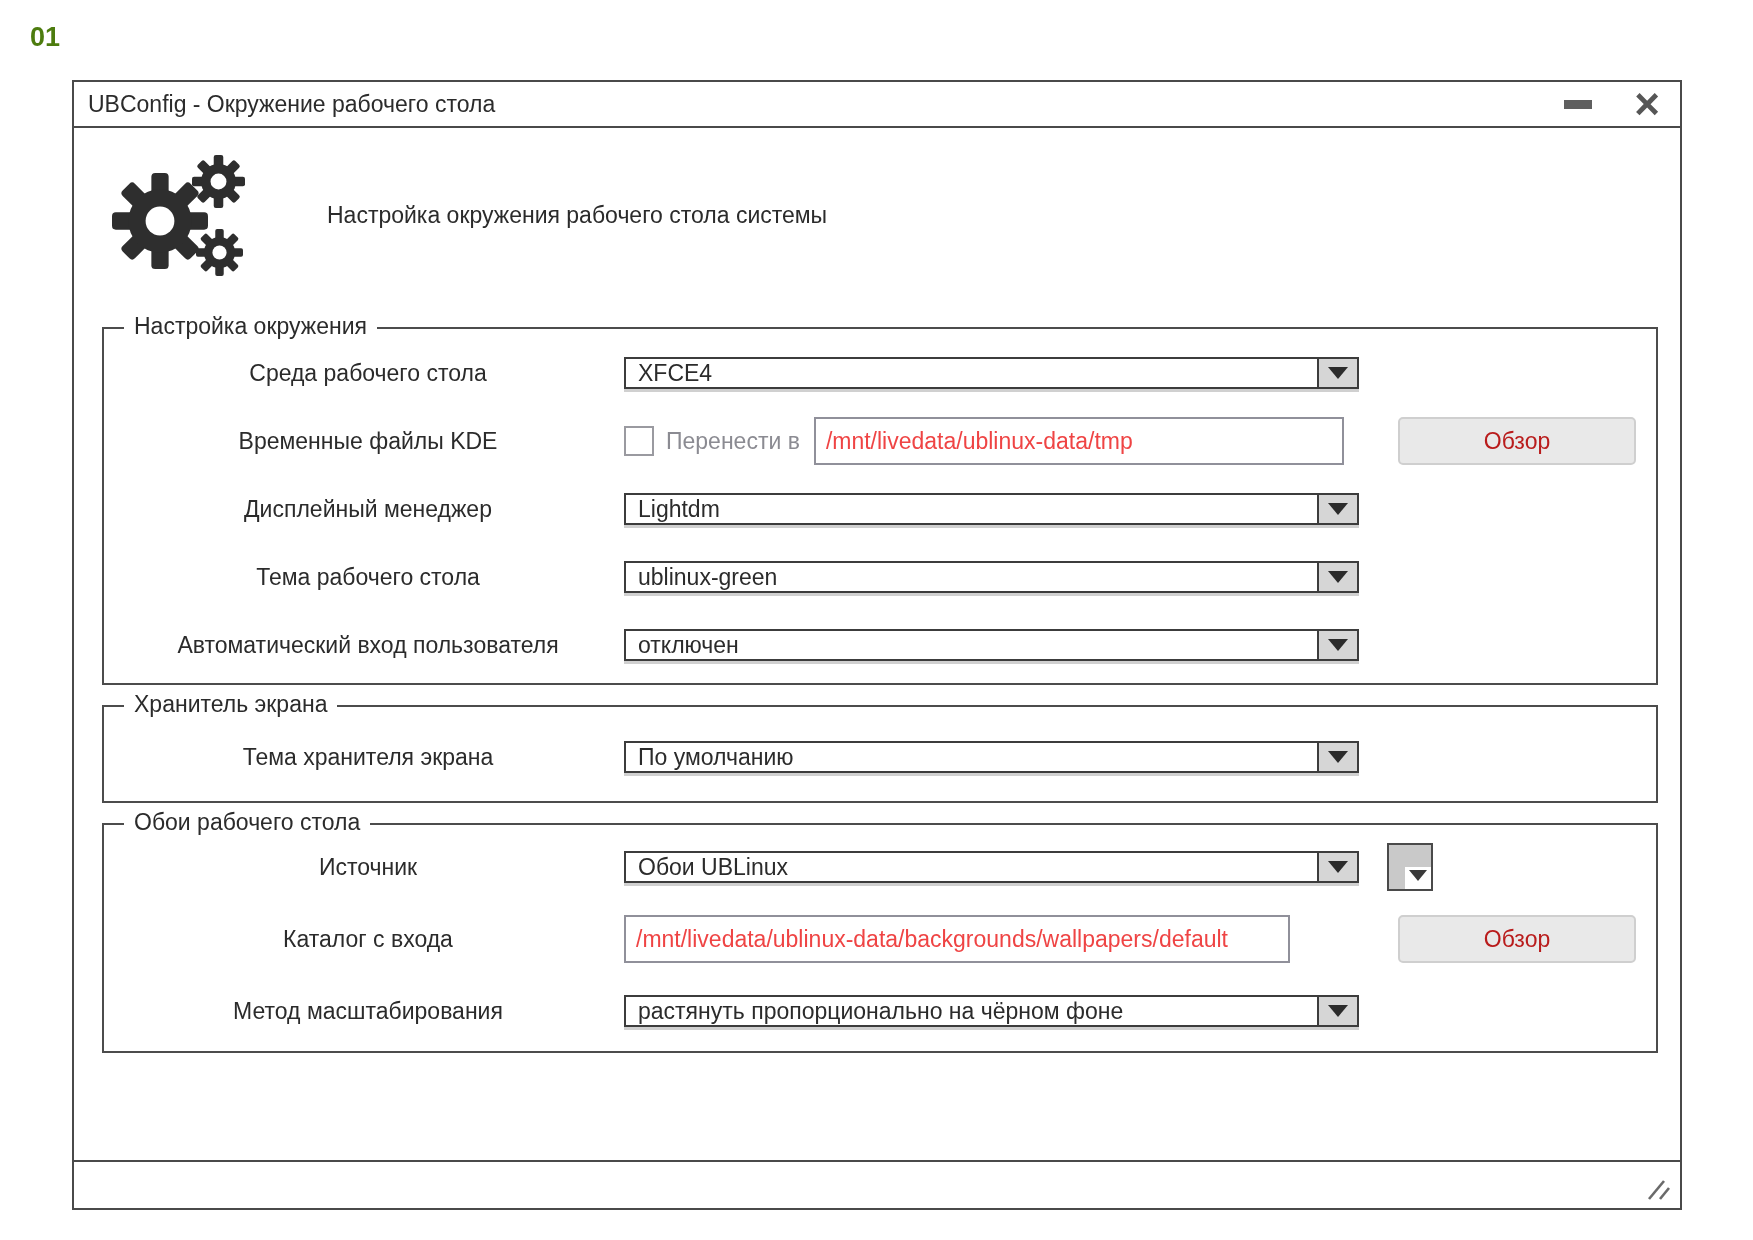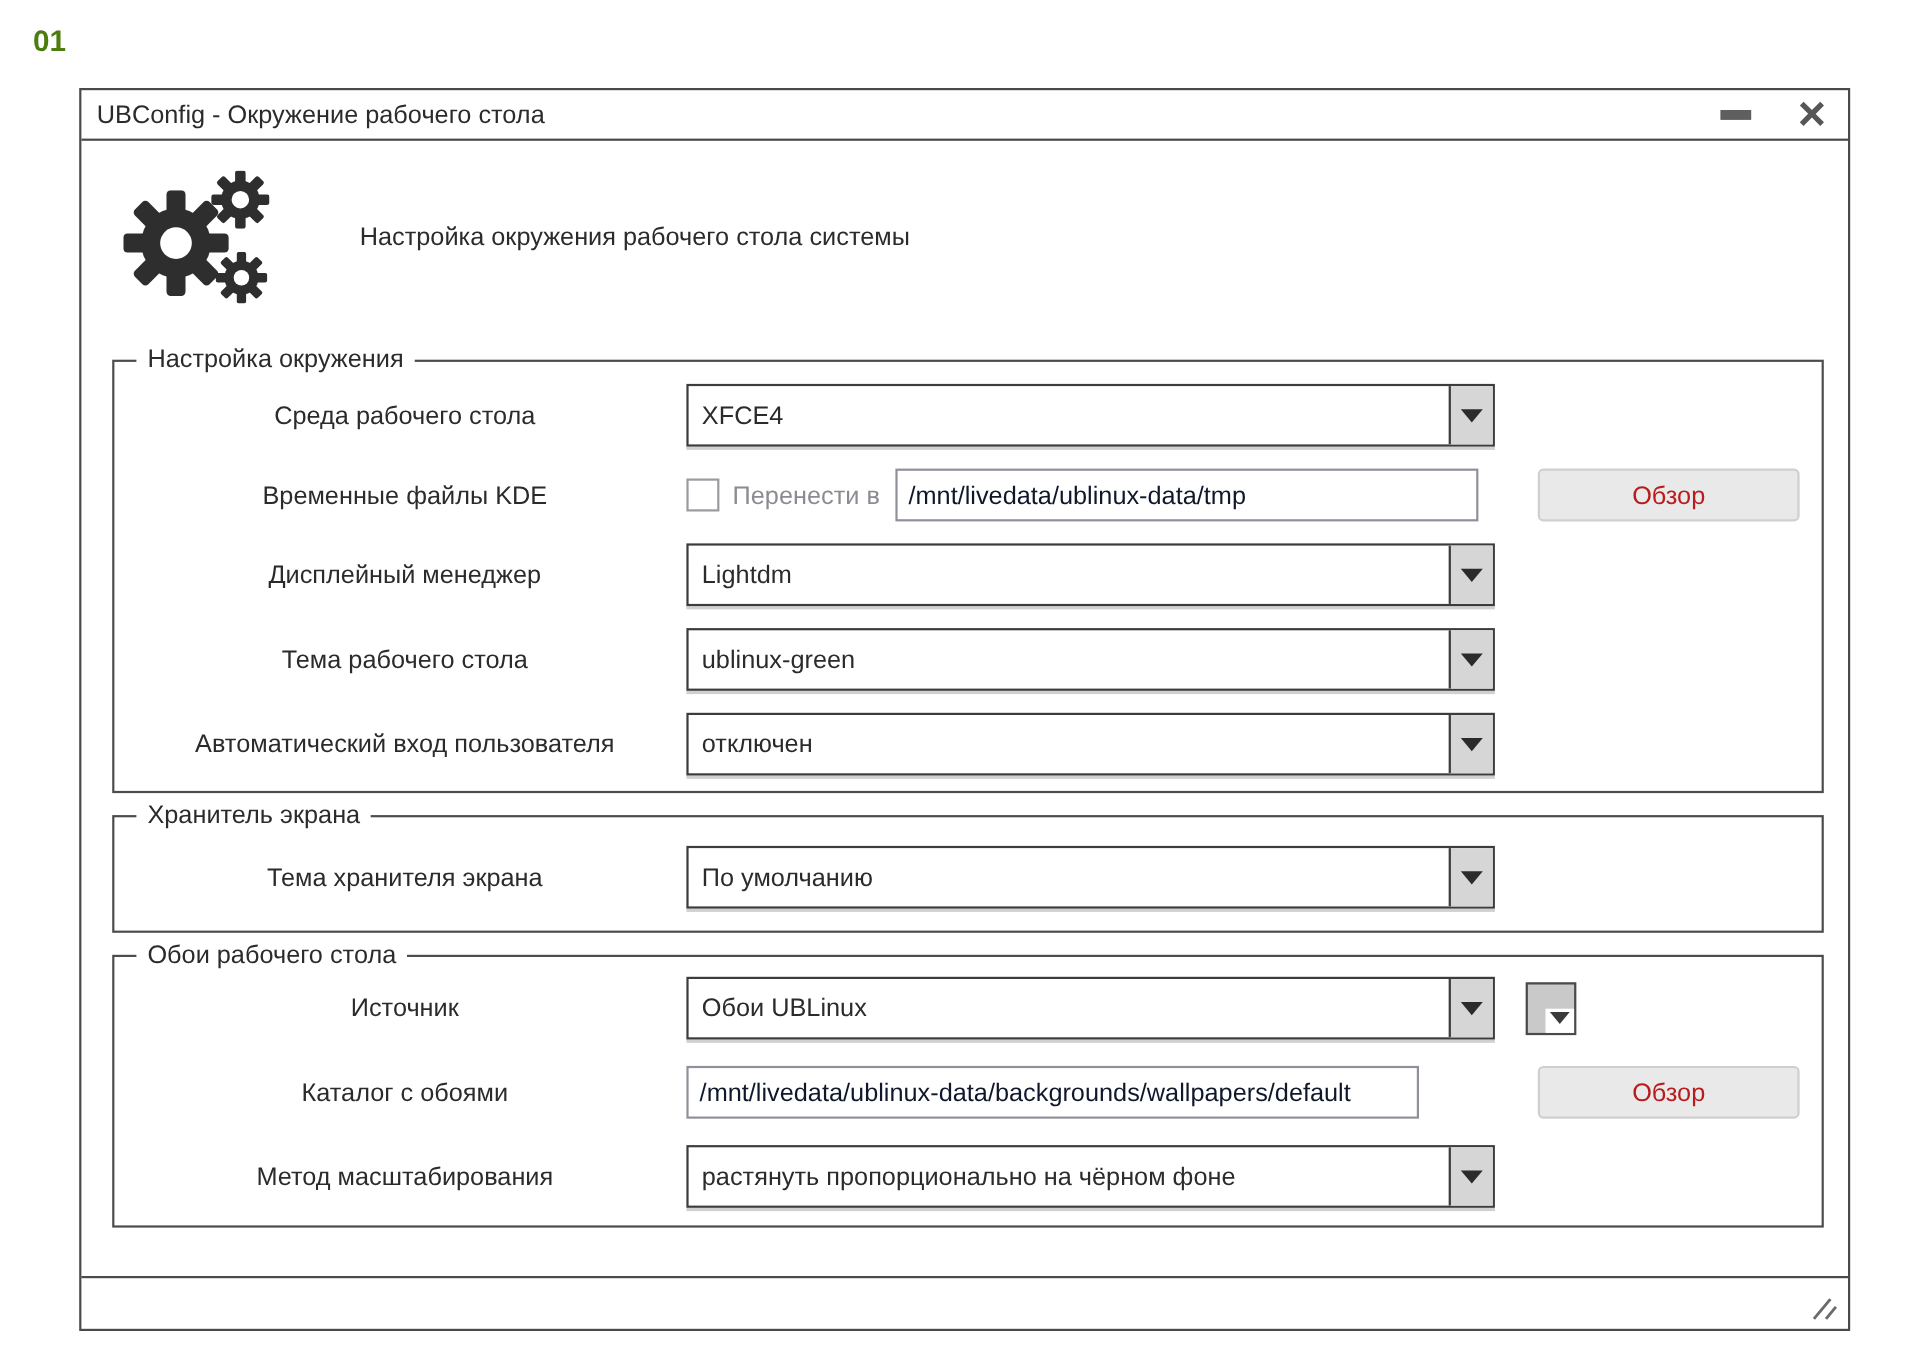--- a/index.html
+++ b/index.html
@@ -52,21 +52,21 @@
   .g1 .row:last-child { margin-bottom: 0; }
   .g2 { margin-top: 20px; padding-top: 26px; padding-bottom: 20px; }
   .g3 { margin-top: 20px; padding-top: 18px; padding-bottom: 16px; }
   .g3 .row { margin-bottom: 24px; }
   .g3 .row:last-child { margin-bottom: 0; }
 
   .row { display: flex; align-items: center; min-height: 48px; }
   .row-label { flex: 0 0 504px; font-size: 23px; padding-right: 8px; text-align: center; }
 
   .dropdown {
-    width: 735px; height: 57px;
+    width: 735px; height: 32px;
     border: 2px solid #3c3c3c; background: #fff;
     display: flex; align-items: stretch;
     box-shadow: 0 3px 0 rgba(120,120,120,0.35);
     cursor: pointer;
   }
   .dd-value {
     flex: 1; font-size: 23px; display: flex; align-items: center;
     padding-left: 12px; white-space: nowrap; overflow: hidden;
   }
   .dd-btn {
@@ -84,21 +84,21 @@
   .checkbox {
     width: 30px; height: 30px; flex: 0 0 auto;
     border: 2px solid #9a9aa0; background: #fff; cursor: pointer;
   }
   .cb-label { font-size: 23px; margin: 0 14px 0 12px; white-space: nowrap; }
   .muted { color: #8b8b92; }
 
   .path-input {
     height: 48px; border: 2px solid #90909a; background: #fff;
     display: flex; align-items: center; padding: 0 10px;
-    font-size: 23px; color: #0f172a;
+    font-size: 23px; color: #ef4444;
     white-space: nowrap; overflow: hidden;
   }
   .kde-path { width: 530px; }
   .catalog-path { width: 666px; }
 
   .browse-btn {
     width: 238px; height: 48px; margin-left: auto;
     background: #e9e9e9; border: 2px solid #cfcfcf; border-radius: 5px;
     display: flex; align-items: center; justify-content: center;
     font-size: 23px; color: #b91c1c; cursor: default;
@@ -248,21 +248,21 @@
           </span>
       </div>
       <span class="src-widget">
         <span class="src-notch">
             <span class="notch-arrow"></span>
           </span>
       </span>
     </div>
 
     <div class="row">
-      <span class="row-label">Каталог с обоями</span>
+      <span class="row-label">Каталог с входа</span>
       <span class="path-input catalog-path">/mnt/livedata/ublinux-data/backgrounds/wallpapers/default</span>
       <span class="browse-btn">Обзор</span>
     </div>
 
     <div class="row">
       <span class="row-label">Метод масштабирования</span>
       <div class="dropdown">
         <span class="dd-value">растянуть пропорционально на чёрном фоне</span>
         <span class="dd-btn">
             <span class="dd-arrow"></span>

